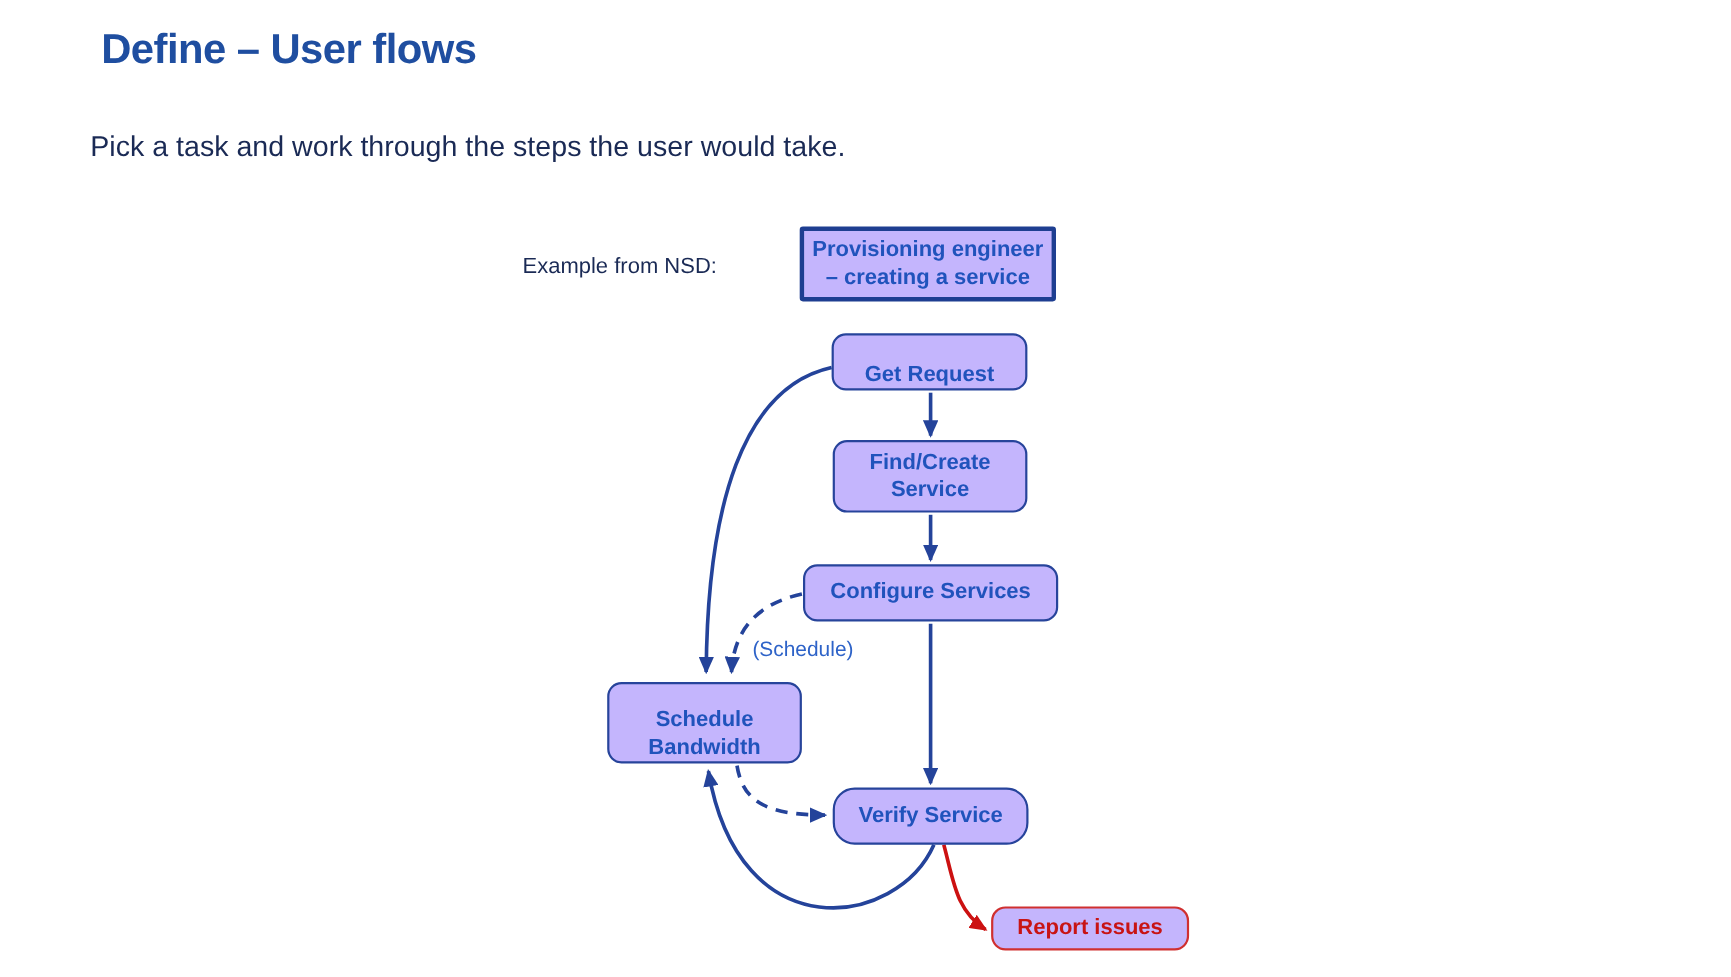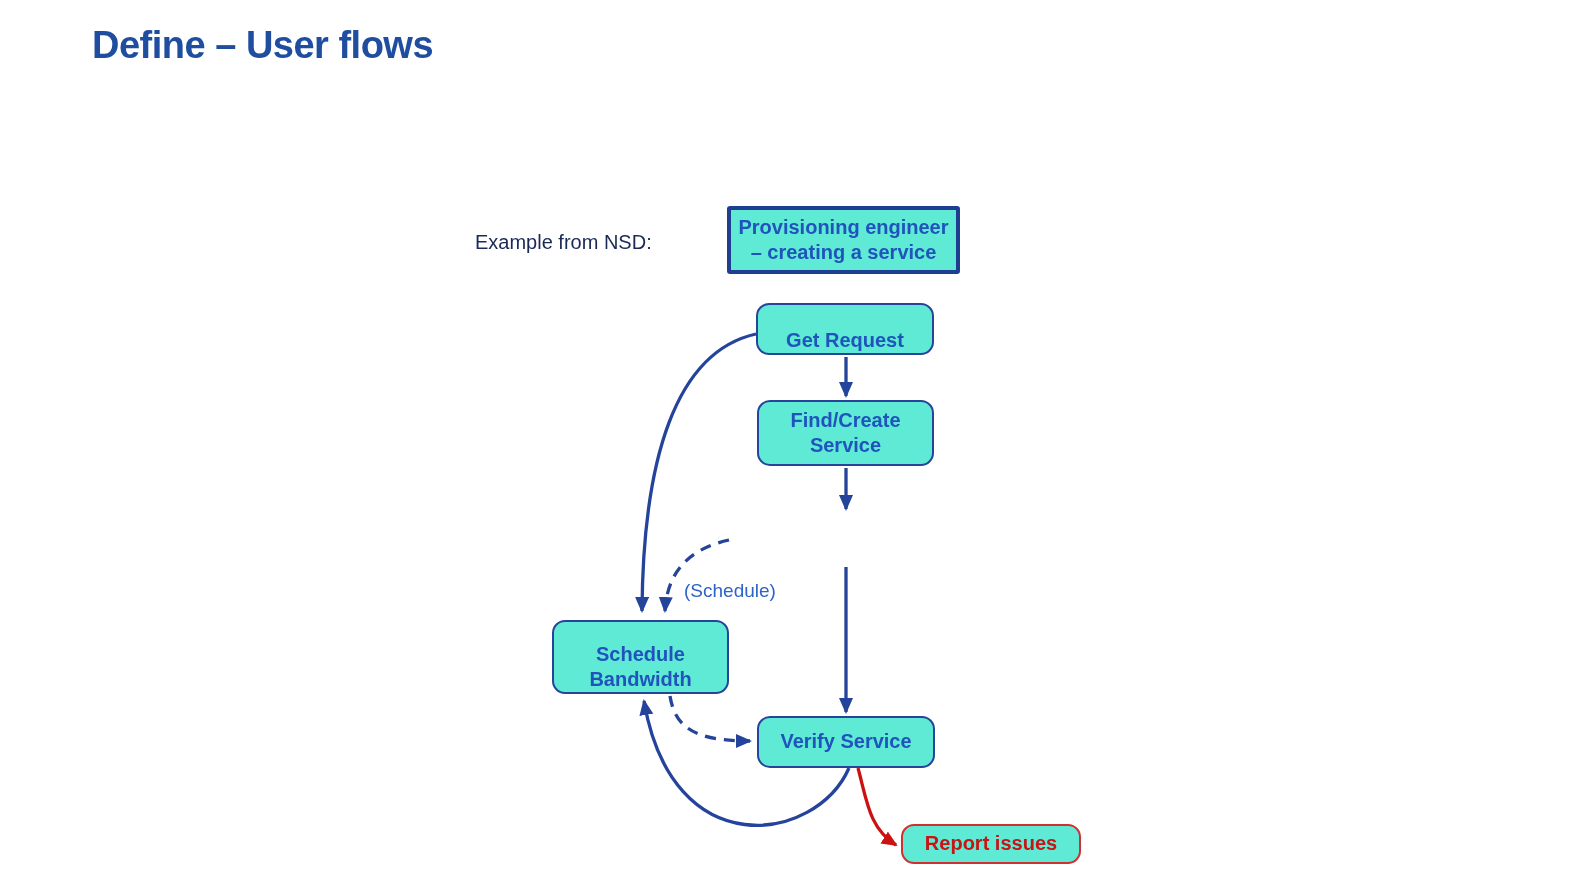--- a/index.html
+++ b/index.html
@@ -28,54 +28,55 @@
   .optional-note{
     position:absolute;left:684px;top:580px;
     font-size:19px;color:#2E63C8;
   }
   .node{
     position:absolute;
     display:flex;align-items:center;justify-content:center;
     text-align:center;
     border:2px solid #27449B;
     border-radius:13px;
-    background:#5eead4;
+    background:#c4b5fd;
     color:#2053BC;
     font-size:20px;font-weight:700;
     line-height:1.26;
     box-sizing:border-box;
   }
   .node-label{white-space:pre-line;}
   .node--persona{
     left:727px;top:206px;width:233px;height:68px;
     border:4px solid #1E3E91;border-radius:3px;
   }
   .node--get-request{left:756px;top:303px;width:178px;height:52px;align-items:flex-end;}
   .node--find-create{left:757px;top:400px;width:177px;height:66px;}
   .node--configure{left:730px;top:513px;width:232px;height:52px;}
   .node--schedule{left:552px;top:620px;width:177px;height:74px;align-items:flex-end;}
-  .node--verify{left:757px;top:716px;width:178px;height:52px;}
+  .node--verify{left:757px;top:716px;width:178px;height:52px;border-radius:20px;}
   .node--report{
     left:901px;top:824px;width:180px;height:40px;
     border-color:#D03030;color:#C81414;
   }
   .edges{
     position:absolute;left:0;top:0;width:1574px;height:888px;
     pointer-events:none;
   }
   .edge{fill:none;stroke:#24439A;stroke-width:3.3px;}
   .edge--dashed{stroke-dasharray:11 8;}
   .edge--red{stroke:#CC1111;}
 </style>
 </head>
 <body>
 
 <div class="slide">
 
   <div class="title">Define – User flows</div>
+  <div class="subtitle">Pick a task and work through the steps the user would take.</div>
 
   <div class="context-label">Example from NSD:</div>
 
   <svg class="edges" viewBox="0 0 1574 888" xmlns="http://www.w3.org/2000/svg">
     <defs>
       <marker id="head-blue" markerUnits="userSpaceOnUse" markerWidth="16" markerHeight="14" refX="14" refY="7" orient="auto">
         <path d="M0,0 L16,7 L0,14 Z" fill="#24439A"></path>
       </marker>
       <marker id="head-red" markerUnits="userSpaceOnUse" markerWidth="16" markerHeight="14" refX="14" refY="7" orient="auto">
         <path d="M0,0 L16,7 L0,14 Z" fill="#CC1111"></path>
@@ -101,20 +102,23 @@
 
   <div class="node node--get-request">
     <span class="node-label">Get Request</span>
   </div>
 
   <div class="node node--find-create">
     <span class="node-label">Find/Create
 Service</span>
   </div>
 
+  <div class="node node--configure">
+    <span class="node-label">Configure Services</span>
+  </div>
 
   <div class="node node--schedule">
     <span class="node-label">Schedule
 Bandwidth</span>
   </div>
 
   <div class="node node--verify">
     <span class="node-label">Verify Service</span>
   </div>
 

